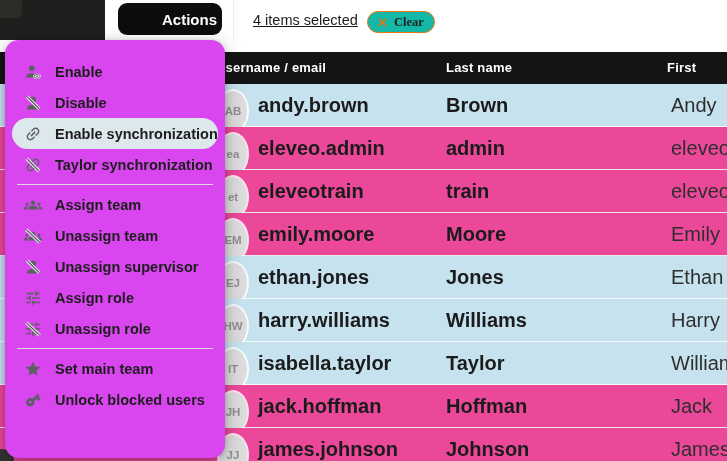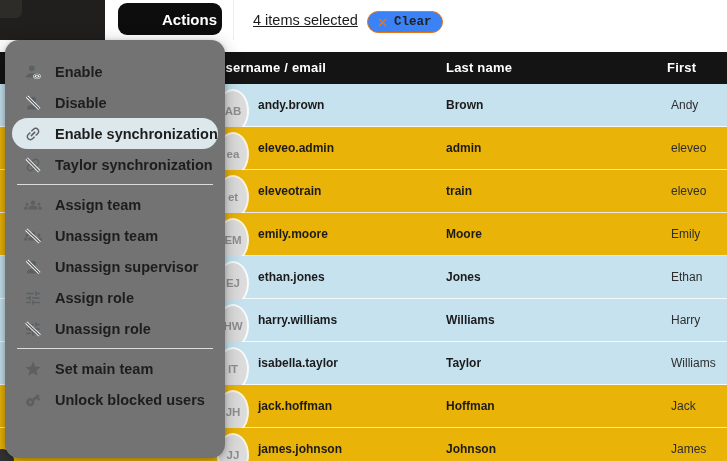--- a/index.html
+++ b/index.html
@@ -8,48 +8,48 @@
   .screen { position:relative; width:727px; height:461px; overflow:hidden; background:#fff; }
 
   
   .table { position:absolute; left:0; top:52px; width:727px; z-index:1; }
   .thead { position:relative; height:32px; background:#141414; }
   .th { position:absolute; top:0; line-height:32px; color:#fff; font-size:13px; font-weight:600; letter-spacing:.2px; }
   .th-username { left:216px; }
   .th-last { left:446px; }
   .th-first { left:667px; }
   .tbody { position:relative; }
-  .trow { position:relative; height:43px; background:#eab308; border-bottom:1px solid #e8e8e8; }
+  .trow { position:relative; height:43px; background:#ec4899; border-bottom:1px solid #e8e8e8; }
   .trow.selected { background:#c6e2ef; border-bottom-color:rgba(255,255,255,.8); }
   .avatar { position:absolute; left:219px; top:7px; width:28px; height:40px; border-radius:50%;
             background:#dcdcdc; color:#8f8f8f; font-size:11.5px; font-weight:bold;
             display:flex; align-items:center; justify-content:center;
             box-shadow:0 0 0 2px rgba(255,255,255,.85); }
-  .cell { position:absolute; top:50%; transform:translateY(-50%); font-size:12px; color:#1b1b1b; }
+  .cell { position:absolute; top:50%; transform:translateY(-50%); font-size:20px; color:#1b1b1b; }
   .c-username { left:258px; font-weight:bold; }
   .c-last { left:446px; font-weight:bold; }
   .c-first { left:671px; font-weight:normal; color:#2e2e2e; }
 
   
   .toolbar { position:absolute; left:0; top:0; width:727px; height:52px; background:#fff; z-index:20; }
   .dark-block { position:absolute; left:0; top:0; width:105px; height:40px; background:#211f1e; }
   .dark-block-inner { position:absolute; left:0; top:0; width:22px; height:18px; background:#2e2c29; border-radius:0 0 6px 0; }
   .actions-btn { position:absolute; left:118px; top:3px; width:104px; height:32px; border-radius:9px;
                  background:#0d0d0d; border:none; color:#fff; font-family:inherit;
                  display:flex; align-items:center; justify-content:center; gap:9px; cursor:pointer; }
   .actions-btn span { font-size:15px; font-weight:bold;margin-left:48px; }
   .toolbar-divider { position:absolute; left:233px; top:0; width:1px; height:40px; background:#ededed; }
   .selection-text { position:absolute; left:253px; top:0; line-height:40px; font-size:14.5px; color:#1a1a1a;text-decoration:underline; }
   .clear-btn { position:absolute; left:367px; top:11px; height:22px; padding:0 10px 0 8px; border-radius:11px;
-               background:#3b82f6; border:1.5px solid #e87511; display:flex; align-items:center; gap:5px;
-               font-family:Liberation Mono, monospace; cursor:pointer; }
+               background:#14b8a6; border:1.5px solid #e87511; display:flex; align-items:center; gap:5px;
+               font-family:Liberation Serif, serif; cursor:pointer; }
   .clear-btn span { font-size:12.5px; font-weight:bold; color:#212121; }
 
   
-  .menu-panel { position:absolute; left:5px; top:40px; width:220px; height:418px; background:#737373;
+  .menu-panel { position:absolute; left:5px; top:40px; width:220px; height:418px; background:#d946ef;
                 border-radius:14px; box-shadow:0 4px 18px rgba(0,0,0,.28), 0 1px 4px rgba(0,0,0,.18); z-index:30; }
   .menu-list { list-style:none; padding-top:16px; }
   .menu-item { height:31px; display:flex; align-items:center; padding-left:19px; gap:13px; cursor:pointer; }
   .menu-item .mi-label { font-size:14.5px; font-weight:600; color:#1d1d1d; white-space:nowrap; }
   .menu-item.hl { background:#dde8ec; border-radius:16px; margin:0 7px; padding-left:12px; }
   .menu-sep { height:1px; background:#dcdcdc; margin:4px 12px; }
   .mi-icon { width:18px; height:18px; flex:0 0 18px; }
 
   .bg-dark-arc { position:absolute; left:-10px; top:449px; width:24px; height:24px; border-radius:50%;
                  background:#333; z-index:25; }

